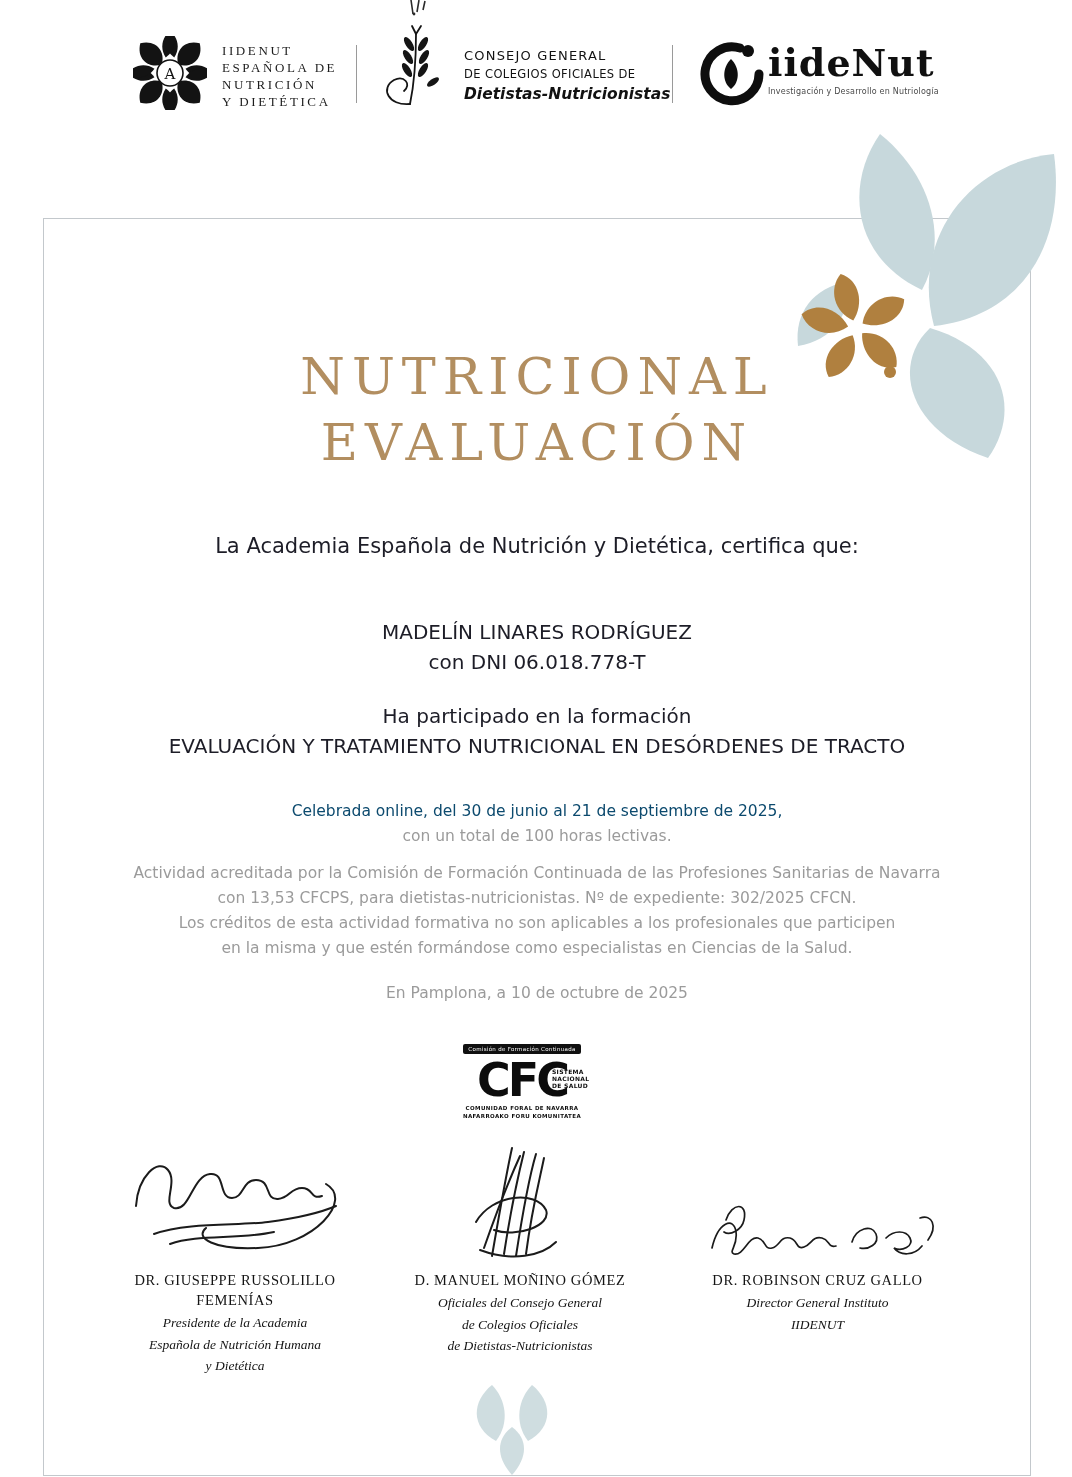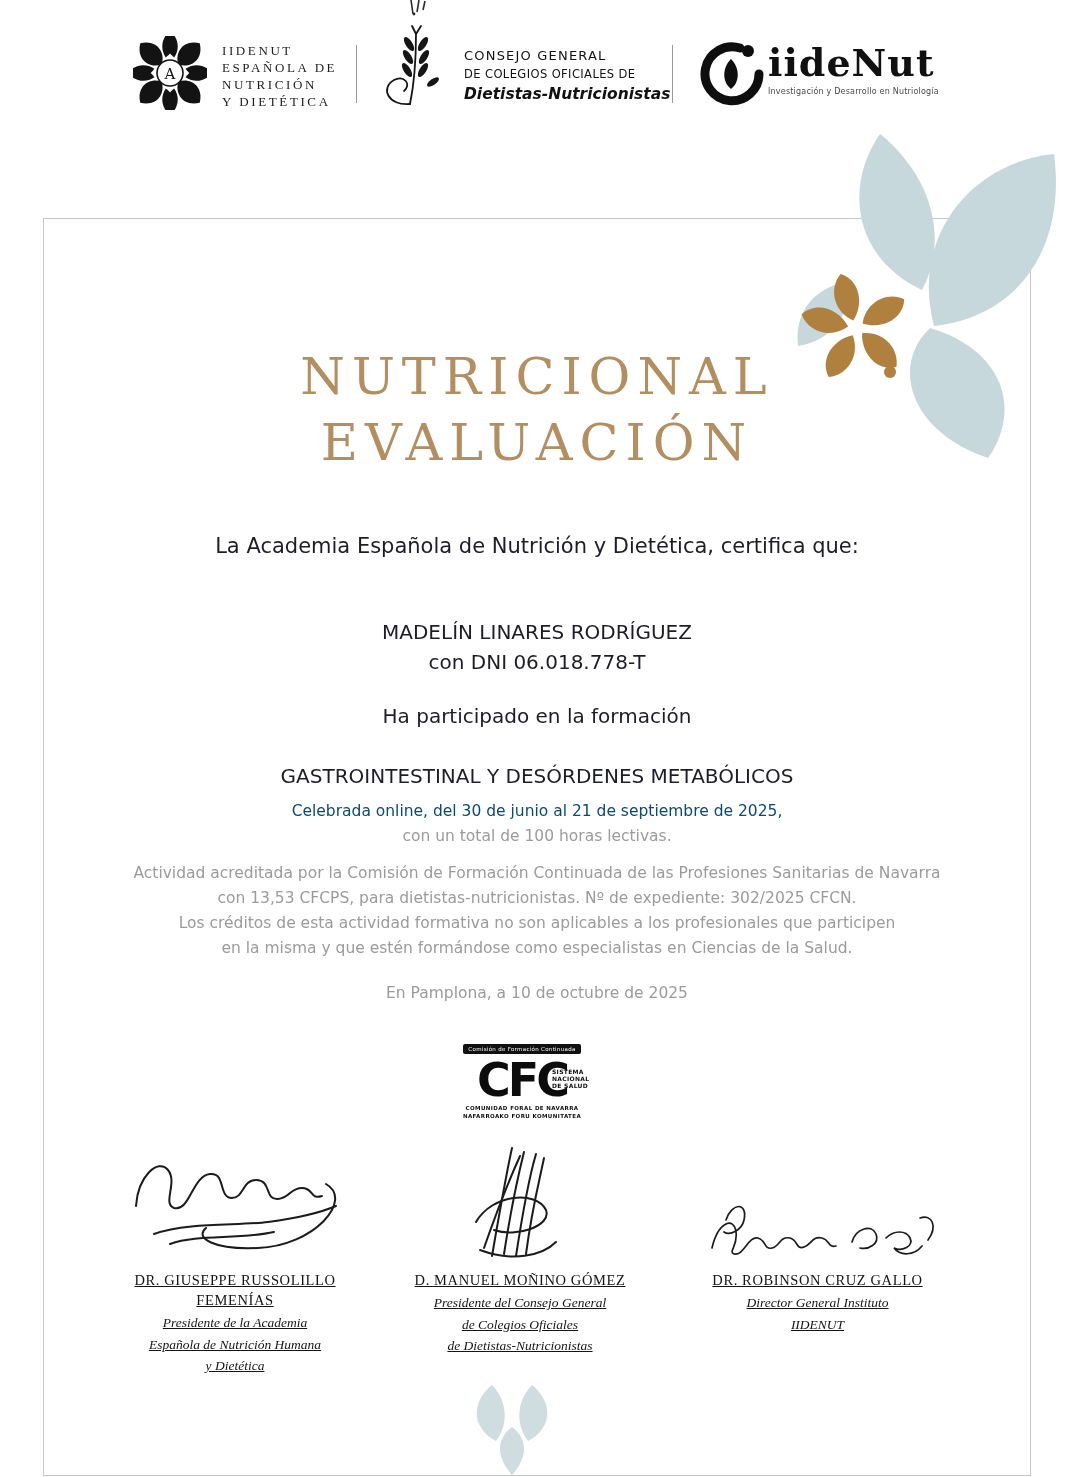--- a/index.html
+++ b/index.html
@@ -35,21 +35,21 @@
   .cfc { position:absolute; left:442px; top:1036px; width:160px; text-align:center; color:#0e0e0e; }
   .cfc-banner { display:inline-block; background:#101010; color:#ffffff; font-size:5.5px;
     padding:2px 5px; border-radius:2px; letter-spacing:.3px; }
   .cfc-row { position:relative; margin-top:1px; }
   .cfc-acronym { font-family:"DejaVu Sans", sans-serif; font-weight:900; font-size:46px;
     letter-spacing:-3px; line-height:48px; color:#0c0c0c; display:inline-block; }
   .cfc-side { position:absolute; left:110px; top:12px; width:36px; font-size:6px; line-height:7px;
     text-align:left; letter-spacing:.3px; font-weight:bold; }
   .cfc-footer { font-size:5.5px; line-height:8px; letter-spacing:.4px; font-weight:bold; }
   
-  .sig-col { position:absolute; text-align:center; color:#141414;text-decoration:underline; }
+  .sig-col { position:absolute; text-align:center; color:#141414; }
   .sig-name { font-family:"Liberation Serif", serif; font-size:14.5px; letter-spacing:.6px; line-height:20px; }
   .sig-role { font-family:"Liberation Serif", serif; font-style:italic; font-size:13.5px; line-height:21.5px; }
   .sig-svg { position:absolute; }
   svg { display:block; }
 </style>
 </head>
 <body>
 
 <div class="page">
 
@@ -148,21 +148,21 @@
 
   <div class="cline title-line" style="top:344px; color:#b28e60;">NUTRICIONAL</div>
   <div class="cline title-line" style="top:410px; color:#b28e60;">EVALUACIÓN</div>
 
   <div class="cline intro" style="top:534px; color:#1d1d27;">La Academia Española de Nutrición y Dietética, certifica que:</div>
 
   <div class="cline big-dark" style="top:620px; color:#1d1d27;">MADELÍN LINARES RODRÍGUEZ</div>
   <div class="cline big-dark" style="top:650px; color:#1d1d27;">con DNI 06.018.778-T</div>
 
   <div class="cline big-dark" style="top:704px; color:#1d1d27;">Ha participado en la formación</div>
-  <div class="cline big-dark" style="top:764px; color:#1d1d27;">GASTROINTESTINAL Y DESÓRDENES METABÓLICOS</div>
+  <div class="cline big-dark" style="top:734px; color:#1d1d27;">EVALUACIÓN Y TRATAMIENTO NUTRICIONAL EN DESÓRDENES DE TRACTO</div>
 
   <div class="cline muted" style="top:802px; color:#0c4a6e;">Celebrada online, del 30 de junio al 21 de septiembre de 2025,</div>
   <div class="cline muted" style="top:827px; color:#9b9b9b;">con un total de 100 horas lectivas.</div>
 
   <div class="cline muted" style="top:864px; color:#9b9b9b;">Actividad acreditada por la Comisión de Formación Continuada de las Profesiones Sanitarias de Navarra</div>
   <div class="cline muted" style="top:889px; color:#9b9b9b;">con 13,53 CFCPS, para dietistas-nutricionistas. Nº de expediente: 302/2025 CFCN.</div>
   <div class="cline muted" style="top:914px; color:#9b9b9b;">Los créditos de esta actividad formativa no son aplicables a los profesionales que participen</div>
   <div class="cline muted" style="top:939px; color:#9b9b9b;">en la misma y que estén formándose como especialistas en Ciencias de la Salud.</div>
 
   <div class="cline muted" style="top:984px; color:#9b9b9b;">En Pamplona, a 10 de octubre de 2025</div>
@@ -208,21 +208,21 @@
 
   <div class="sig-col" style="left:120px; top:1270px; width:230px;">
     <div class="sig-name">DR. GIUSEPPE RUSSOLILLO</div>
     <div class="sig-name">FEMENÍAS</div>
     <div class="sig-role" style="margin-top:2px;">Presidente de la Academia</div>
     <div class="sig-role">Española de Nutrición Humana</div>
     <div class="sig-role">y Dietética</div>
   </div>
   <div class="sig-col" style="left:395px; top:1270px; width:250px;">
     <div class="sig-name">D. MANUEL MOÑINO GÓMEZ</div>
-    <div class="sig-role" style="margin-top:2px;">Presidente del Consejo General</div>
+    <div class="sig-role" style="margin-top:2px;">Oficiales del Consejo General</div>
     <div class="sig-role">de Colegios Oficiales</div>
     <div class="sig-role">de Dietistas-Nutricionistas</div>
   </div>
   <div class="sig-col" style="left:690px; top:1270px; width:255px;">
     <div class="sig-name">DR. ROBINSON CRUZ GALLO</div>
     <div class="sig-role" style="margin-top:2px;">Director General Instituto</div>
     <div class="sig-role">IIDENUT</div>
   </div>
 
   <svg class="ornament-bottom" width="100" height="94" viewBox="0 0 100 94">

